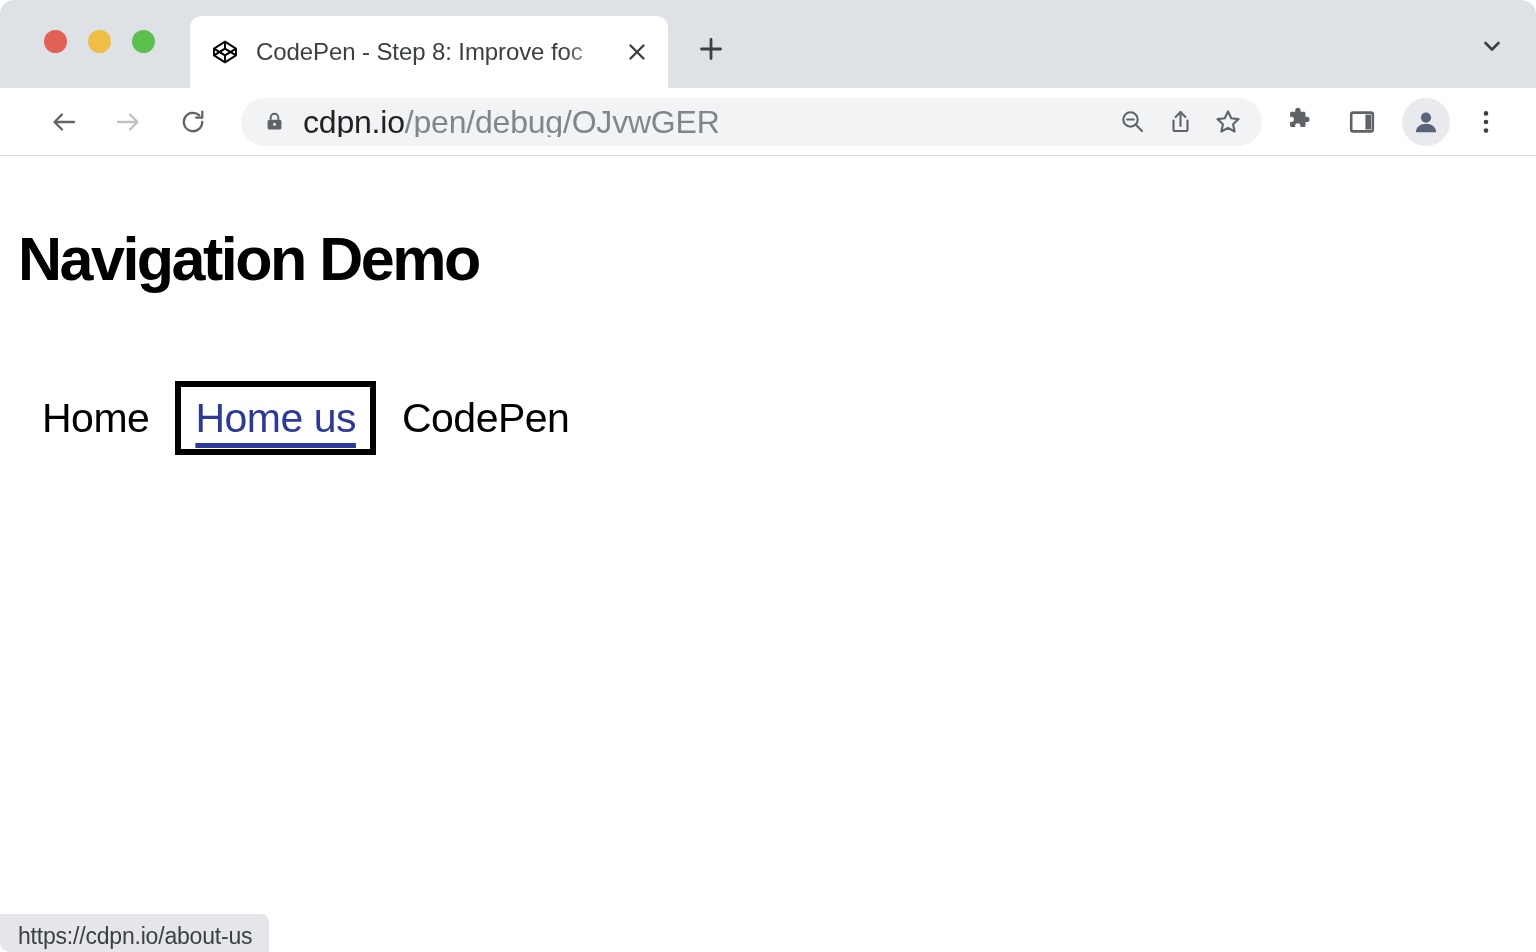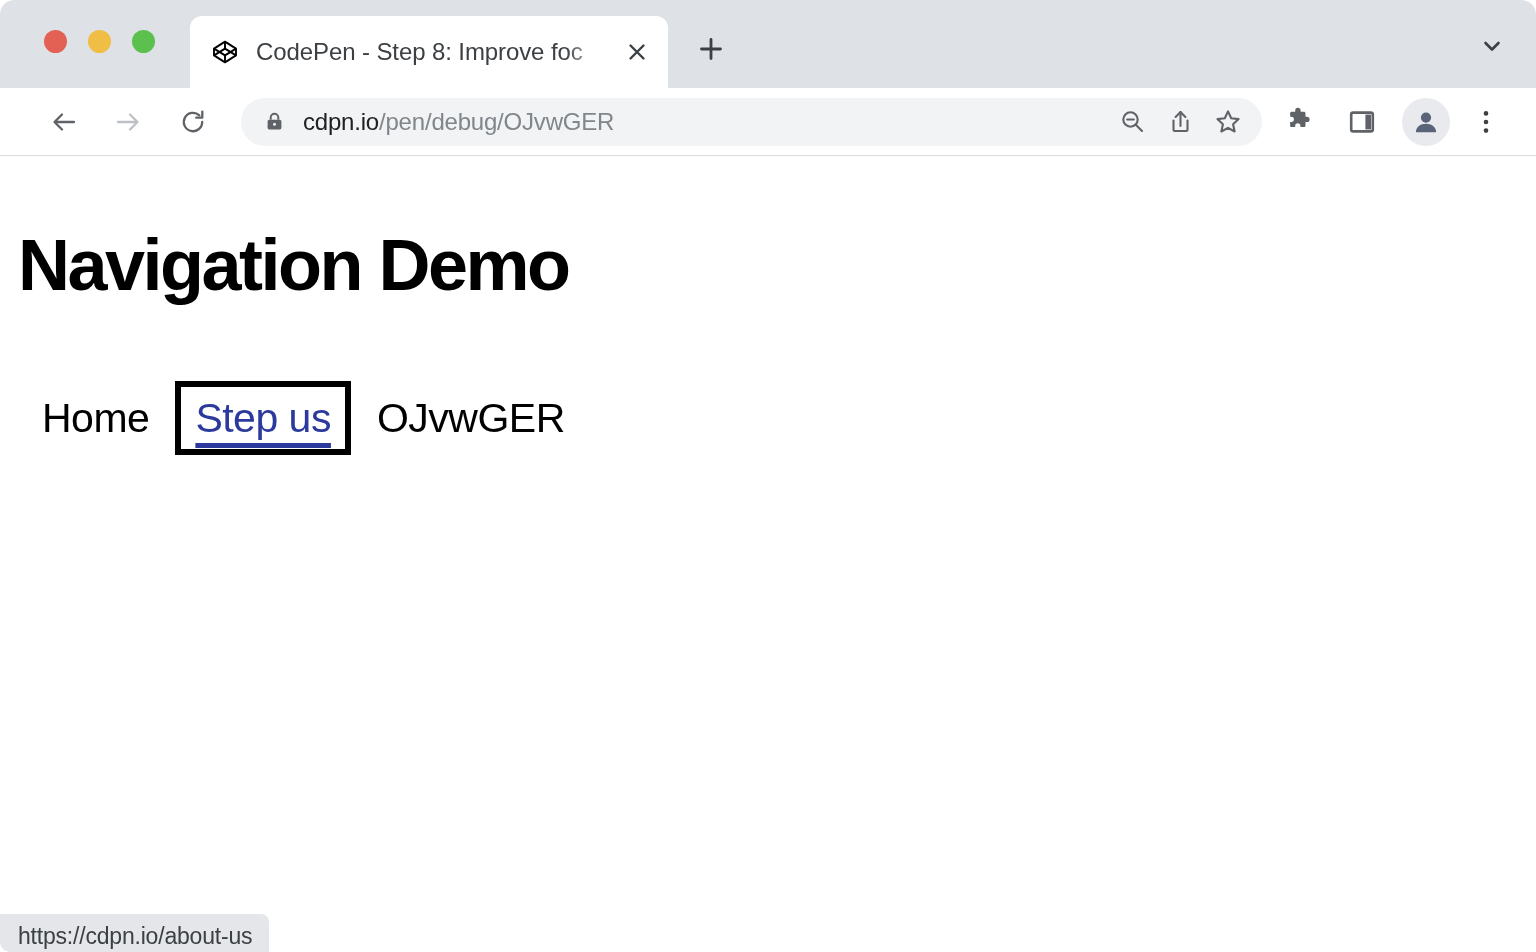--- a/index.html
+++ b/index.html
@@ -146,21 +146,21 @@
     cursor: text;
   }
   .lock-icon {
     flex: 0 0 22px;
     width: 22px; height: 22px;
     margin-right: 18px;
     display: flex; align-items: center; justify-content: center;
   }
   .url-text {
     flex: 1 1 auto;
-    font-size: 24px;
+    font-size: 32px;
     line-height: 30px;
     color: #80868b;
     white-space: nowrap;
     overflow: hidden;
     letter-spacing: -0.2px;
   }
   .url-text .host { color: #202124; }
   .omnibox-action {
     flex: 0 0 48px;
     width: 48px; height: 48px;
@@ -187,21 +187,21 @@
     height: 796px;
     background: #ffffff;
     overflow: hidden;
   }
 
   .page-heading {
     position: absolute;
     left: 18px;
     top: 73px;
     font-family: "Liberation Sans", sans-serif;
-    font-size: 72px;
+    font-size: 61px;
     font-weight: bold;
     line-height: 1;
     color: #000000;
     letter-spacing: -2.5px;
   }
 
   .nav-list {
     position: absolute;
     left: 22px;
     top: 237px;
@@ -379,23 +379,23 @@
 
   <div class="viewport">
 
     <h1 class="page-heading">Navigation Demo</h1>
 
     <ul class="nav-list">
       <li class="nav-item">
         <a class="nav-link" href="#">Home</a>
       </li>
       <li class="nav-item">
-        <a class="nav-link focused" href="#">Step us</a>
+        <a class="nav-link focused" href="#">Home us</a>
       </li>
       <li class="nav-item">
-        <a class="nav-link" href="#">OJvwGER</a>
+        <a class="nav-link" href="#">CodePen</a>
       </li>
     </ul>
 
     <div class="status-bubble">https://cdpn.io/about-us</div>
   </div>
 
 </div>
 
 </body></html>

